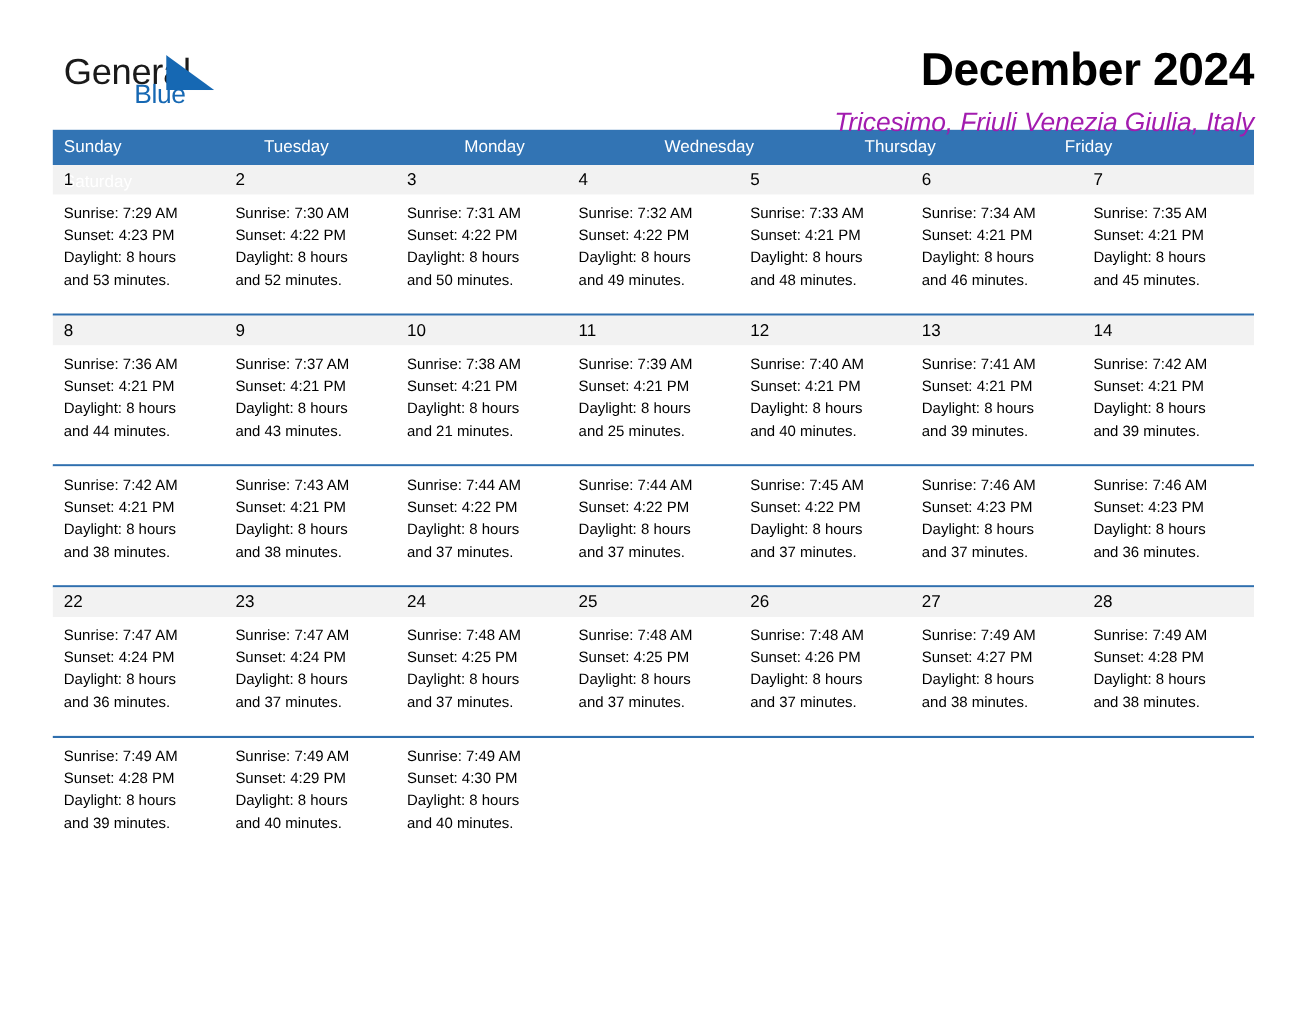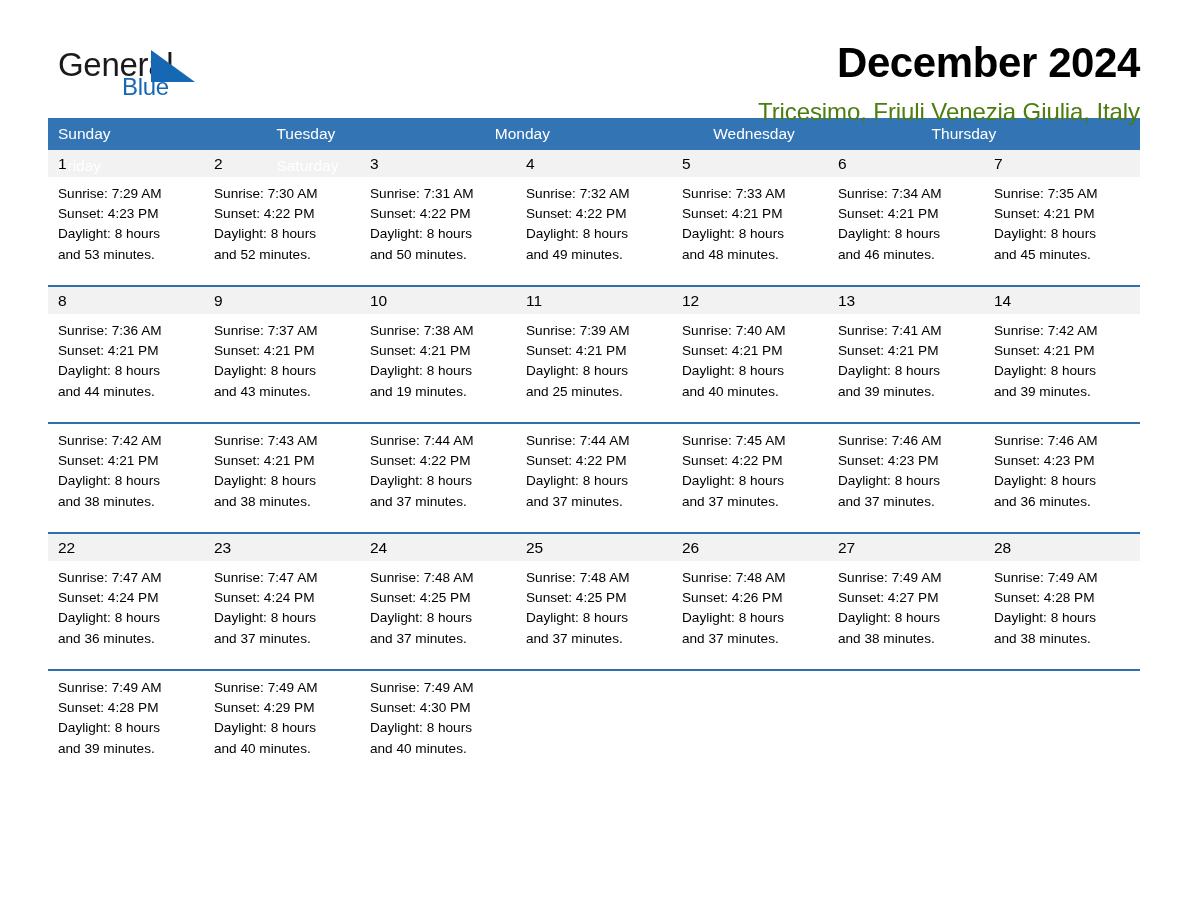--- a/index.html
+++ b/index.html
@@ -75,34 +75,35 @@
     font-size: 42px;
     font-weight: bold;
     color: #000;
     line-height: 1.02;
     letter-spacing: -0.4px;
     margin: 0;
   }
   .title-sub {
     font-size: 24px;
     font-weight: normal;
-    color: #4d7c0f;
+    color: #a21caf;
     margin: 14px 0 0 0;
     line-height: 1.05;
     letter-spacing: -0.1px;
+    font-style: italic;
   }
 
   
   .calendar {
     margin-top: 16px;
     width: 1092px;
   }
   .cal-head {
     display: grid;
-    grid-template-columns: repeat(5, 1fr);
+    grid-template-columns: repeat(6, 1fr);
     background: #3274b4;
     height: 32px;
   }
   .cal-head .dow {
     color: #ffffff;
     font-size: 15.5px;
     line-height: 32px;
     padding-left: 10px;
     white-space: nowrap;
   }
@@ -251,21 +252,21 @@
             <div class="cell">
               <div class="line">Sunrise: 7:37 AM</div>
               <div class="line">Sunset: 4:21 PM</div>
               <div class="line">Daylight: 8 hours</div>
               <div class="line">and 43 minutes.</div>
             </div>
             <div class="cell">
               <div class="line">Sunrise: 7:38 AM</div>
               <div class="line">Sunset: 4:21 PM</div>
               <div class="line">Daylight: 8 hours</div>
-              <div class="line">and 19 minutes.</div>
+              <div class="line">and 21 minutes.</div>
             </div>
             <div class="cell">
               <div class="line">Sunrise: 7:39 AM</div>
               <div class="line">Sunset: 4:21 PM</div>
               <div class="line">Daylight: 8 hours</div>
               <div class="line">and 25 minutes.</div>
             </div>
             <div class="cell">
               <div class="line">Sunrise: 7:40 AM</div>
               <div class="line">Sunset: 4:21 PM</div>

